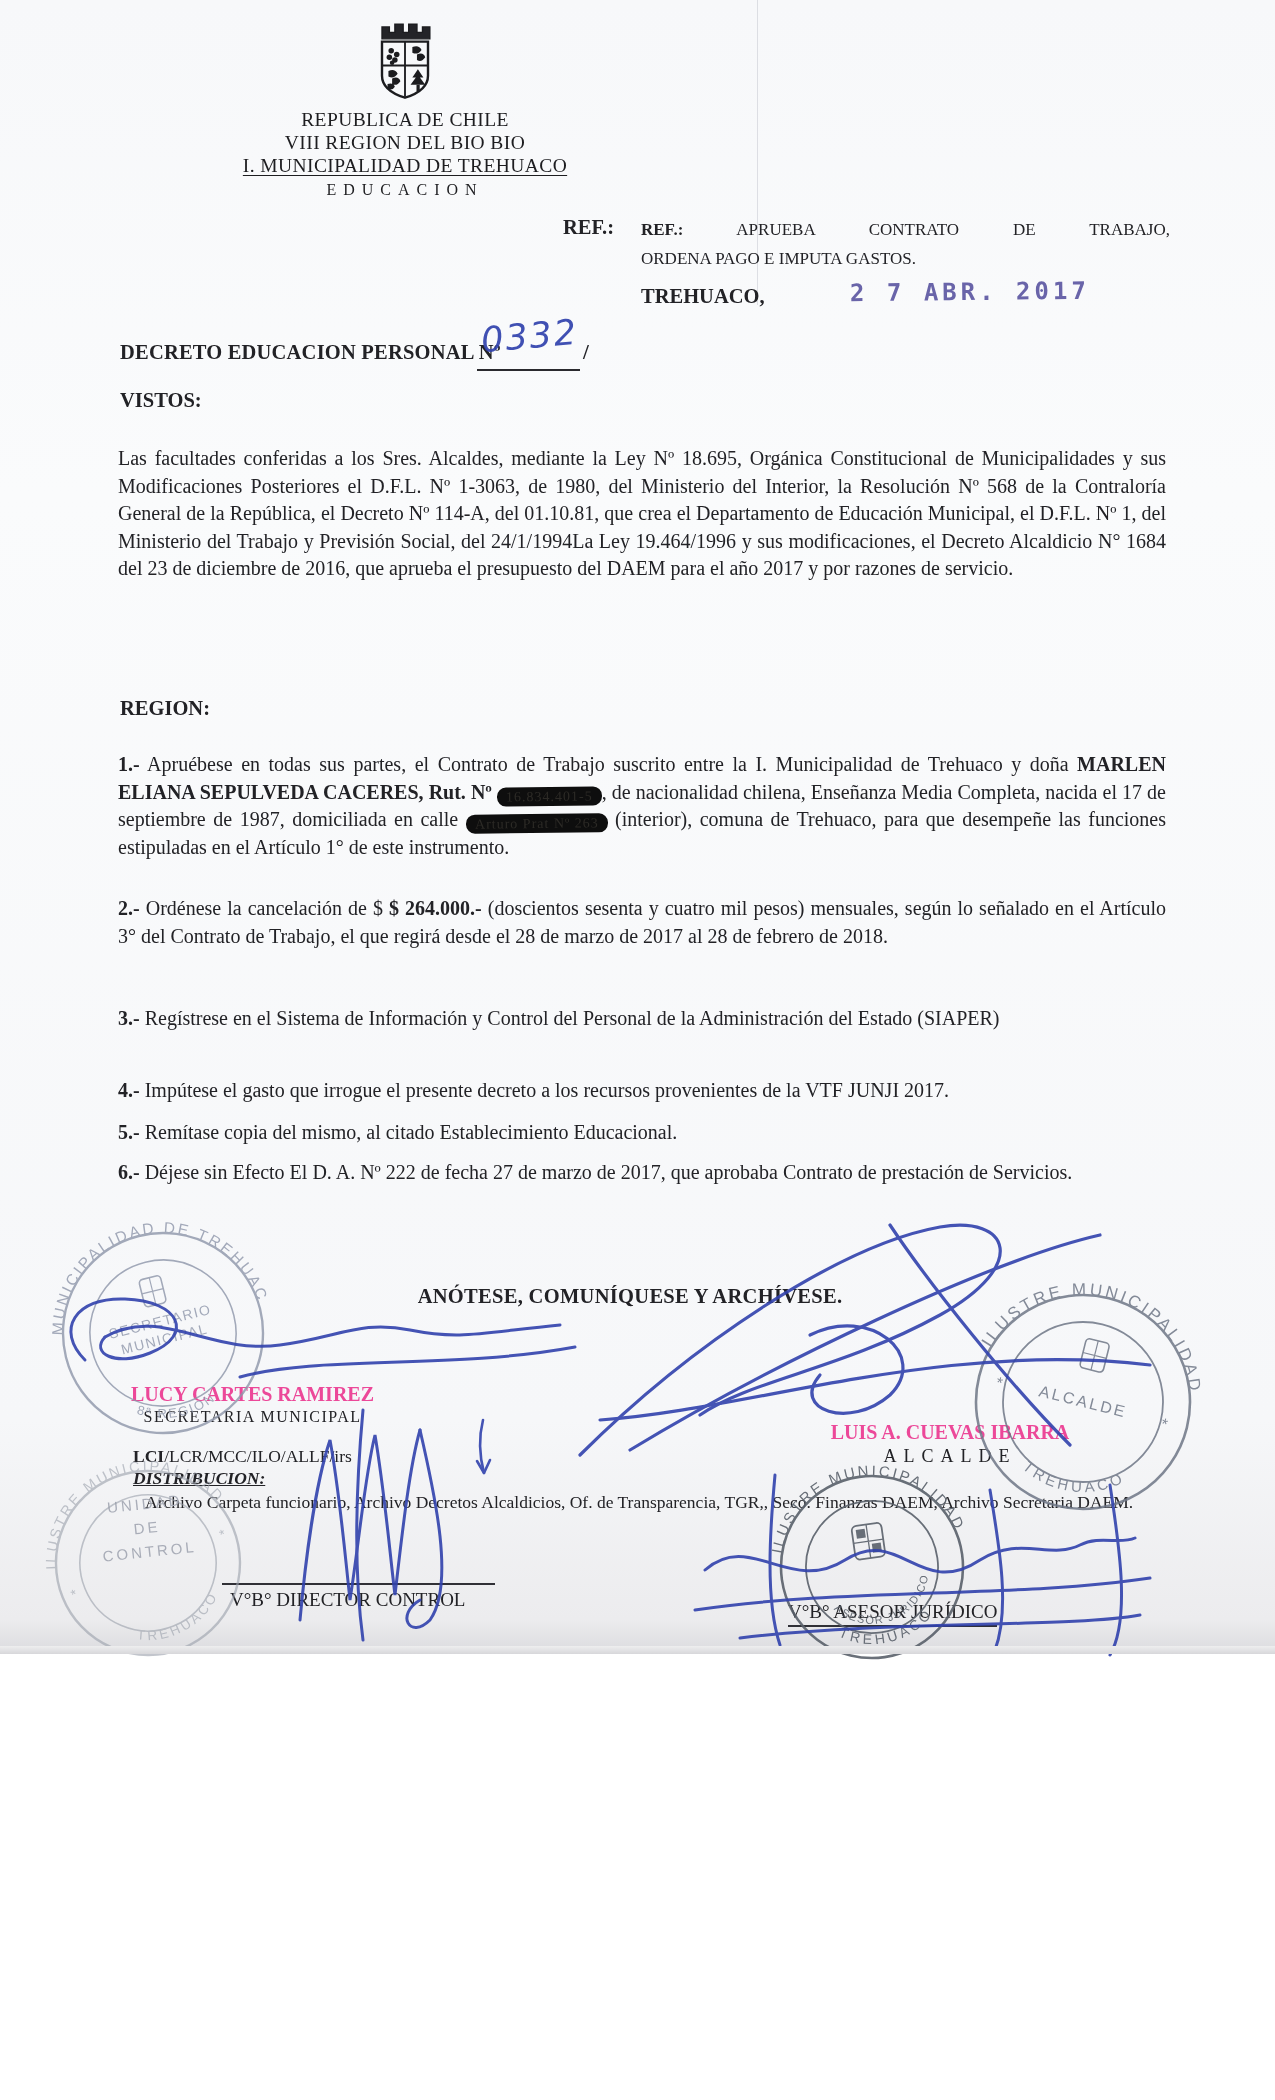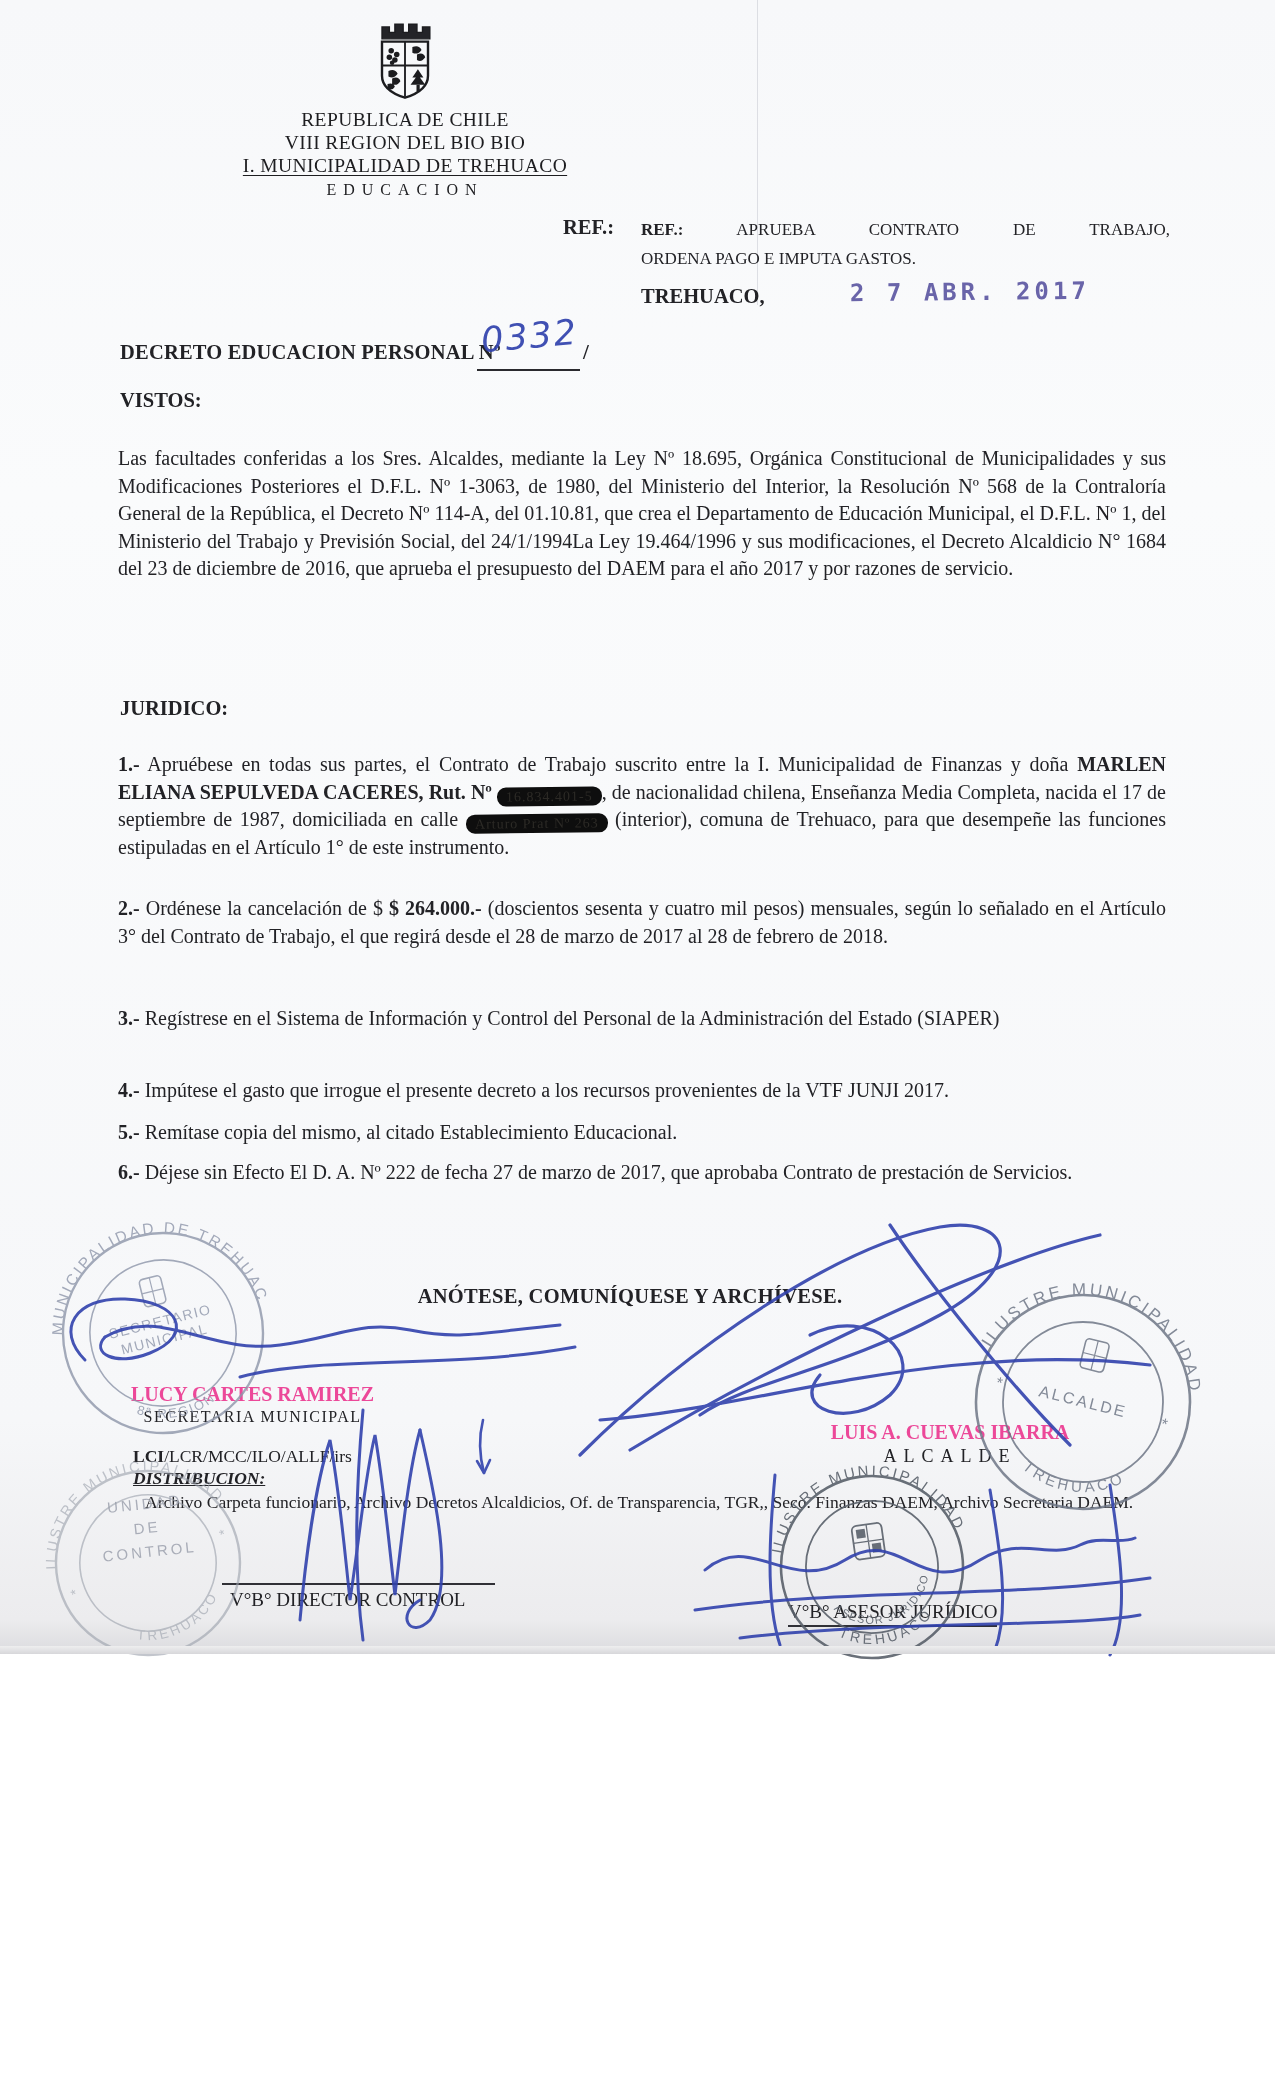--- a/index.html
+++ b/index.html
@@ -130,25 +130,25 @@
   <div class="abs date-stamp">2 7 ABR. 2017</div>
 
   <div class="abs decree-title b">DECRETO EDUCACION PERSONAL Nº</div>
   <div class="abs hand-number">0332</div>
   <div class="abs number-line"></div>
   <div class="abs b" style="left:583px;top:340px;font-size:21px;">/</div>
 
   <div class="abs vistos-label b">VISTOS:</div>
   <p class="p p-vistos">Las facultades conferidas a los Sres. Alcaldes, mediante la Ley Nº 18.695, Orgánica Constitucional de Municipalidades y sus Modificaciones Posteriores el D.F.L. Nº 1-3063, de 1980, del Ministerio del Interior, la Resolución Nº 568 de la Contraloría General de la República, el Decreto Nº 114-A, del 01.10.81, que crea el Departamento de Educación Municipal, el D.F.L. Nº 1, del Ministerio del Trabajo y Previsión Social, del 24/1/1994La Ley 19.464/1996 y sus modificaciones, el Decreto Alcaldicio N° 1684 del 23 de diciembre de 2016, que aprueba el presupuesto del DAEM para el año 2017 y por razones de servicio.</p>
 
-  <div class="abs decreto-label b">JURIDICO:</div>
+  <div class="abs decreto-label b">REGION:</div>
 
   <p class="p p1">
     <span class="b">1.-</span>
-    <span>Apruébese en todas sus partes, el Contrato de Trabajo suscrito entre la I. Municipalidad de Finanzas y doña</span>
+    <span>Apruébese en todas sus partes, el Contrato de Trabajo suscrito entre la I. Municipalidad de Trehuaco y doña</span>
     <span class="b">MARLEN ELIANA SEPULVEDA CACERES, Rut. Nº</span>
     <span class="redact">16.834.401-5</span><span>, de nacionalidad chilena, Enseñanza Media Completa, nacida el 17 de septiembre de 1987, domiciliada en calle</span>
     <span class="redact">Arturo Prat Nº 263</span>
     <span>(interior), comuna de Trehuaco, para que desempeñe las funciones estipuladas en el Artículo 1° de este instrumento.</span>
   </p>
 
   <p class="p p2">
     <span class="b">2.-</span>
     <span>Ordénese la cancelación de $</span>
     <span class="b">$ 264.000.-</span>

